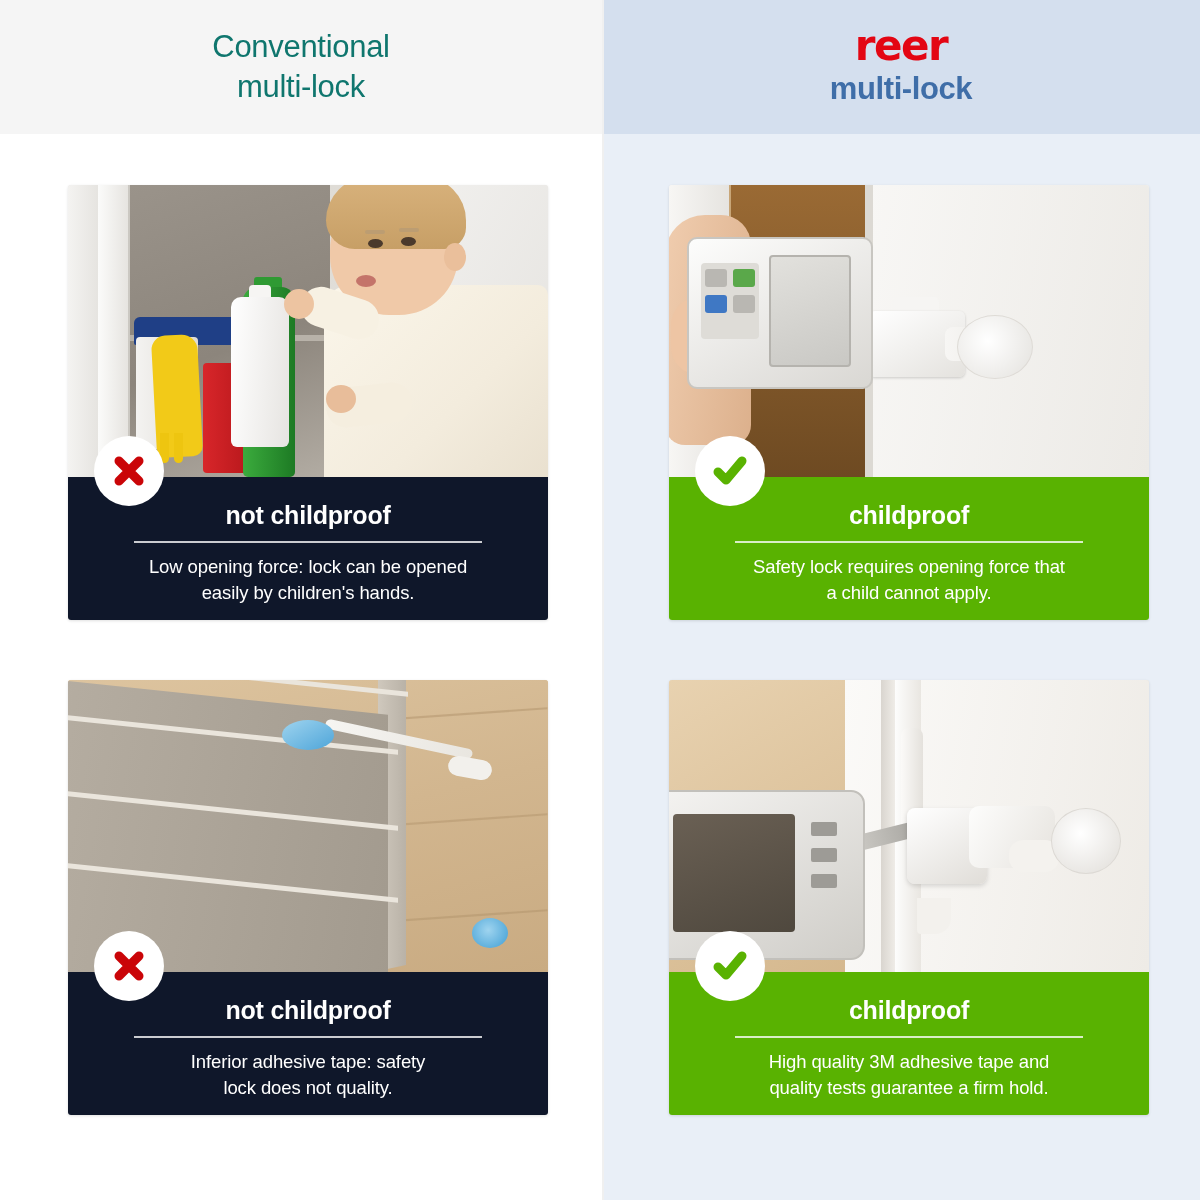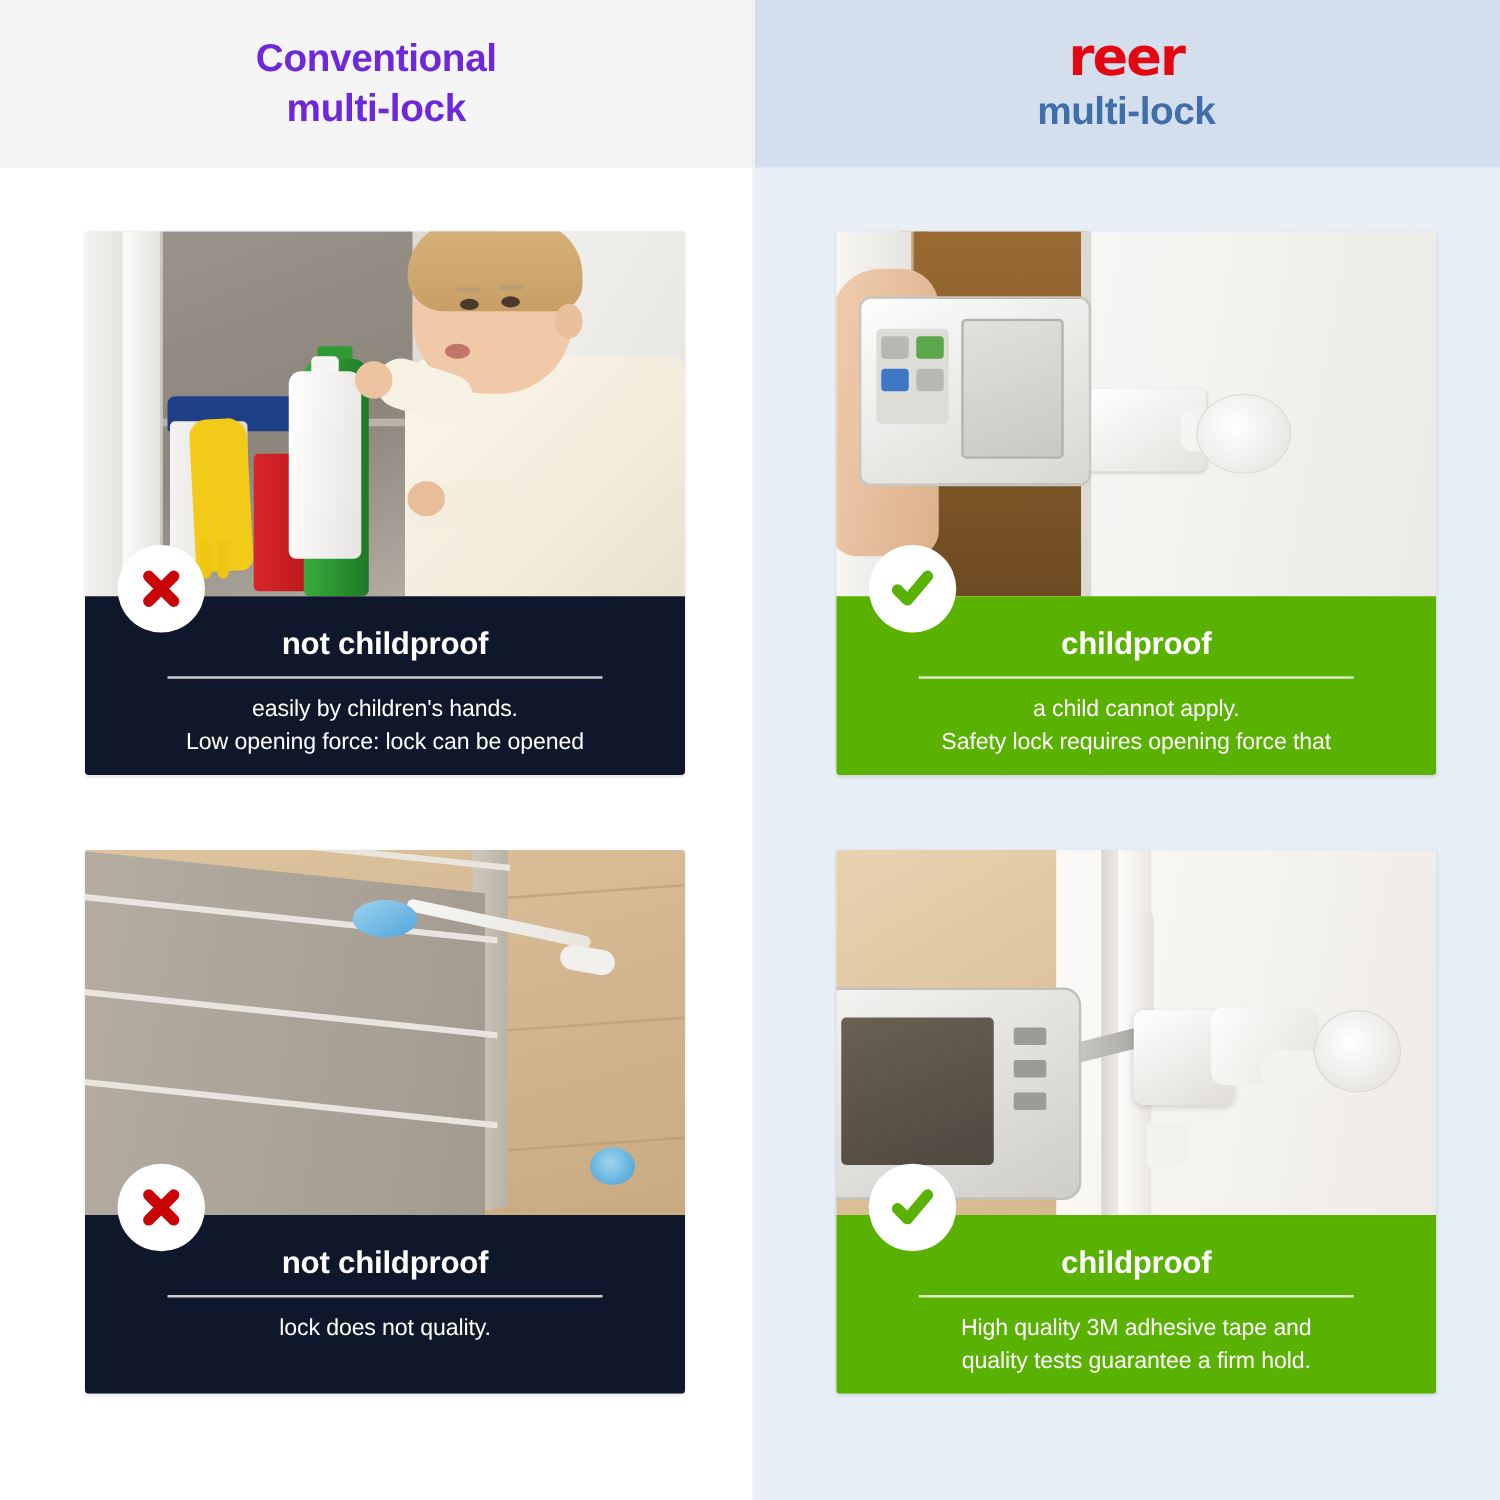--- a/index.html
+++ b/index.html
@@ -37,23 +37,23 @@
     flex-direction: column;
     align-items: center;
     justify-content: center;
     text-align: center;
   }
   .panel-left  .panel-header { background: #f5f5f5; }
   .panel-right .panel-header { background: #d4dfee; }
 
   .header-line {
     font-size: 31px;
-    font-weight: 700;
+    font-weight: 400;
     letter-spacing: -0.3px;
-    color: #6d28d9;
+    color: #0f766e;
     line-height: 1.28;
   }
   .brand-logo {
     font-size: 42px;
     font-weight: 700;
     color: #e30613;
     letter-spacing: -1.5px;
     line-height: 1.02;
     font-family: "DejaVu Sans", sans-serif;
   }
@@ -276,22 +276,22 @@
             <div class="ph p1-hand2"></div>
         </div>
         <div class="banner banner-red">
           <div class="badge">
             <svg width="44" height="44" viewBox="0 0 44 44" aria-hidden="true">
               <path d="M12 12 L32 32 M32 12 L12 32" stroke="#ca0508" stroke-width="9" stroke-linecap="round"></path>
             </svg>
           </div>
           <div class="banner-title">not childproof</div>
           <div class="banner-rule"></div>
+          <div class="banner-text">Low opening force: lock can be opened</div>
           <div class="banner-text">easily by children's hands.</div>
-          <div class="banner-text">Low opening force: lock can be opened</div>
         </div>
       </div>
 
       <div class="card card-bottom">
         <div class="photo p3">
           <div class="ph p3-floor"></div>
           <div class="ph p3-fl1"></div>
             <div class="ph p3-fl2"></div>
             <div class="ph p3-fl3"></div>
           <div class="ph p3-side"></div>
@@ -306,20 +306,21 @@
           <div class="ph p3-dot"></div>
         </div>
         <div class="banner banner-red">
           <div class="badge">
             <svg width="44" height="44" viewBox="0 0 44 44" aria-hidden="true">
               <path d="M12 12 L32 32 M32 12 L12 32" stroke="#ca0508" stroke-width="9" stroke-linecap="round"></path>
             </svg>
           </div>
           <div class="banner-title">not childproof</div>
           <div class="banner-rule"></div>
+          <div class="banner-text">Inferior adhesive tape: safety</div>
           <div class="banner-text">lock does not quality.</div>
         </div>
       </div>
 
     </div>
   </div>
 
   <div class="panel panel-right">
 
     <div class="panel-header">
@@ -352,22 +353,22 @@
           <div class="ph p2-screen"></div>
         </div>
         <div class="banner banner-green">
           <div class="badge">
             <svg width="46" height="46" viewBox="0 0 46 46" aria-hidden="true">
               <path d="M11 24 L19 32 L35 13" stroke="#59b201" stroke-width="9" fill="none" stroke-linecap="round" stroke-linejoin="round"></path>
             </svg>
           </div>
           <div class="banner-title">childproof</div>
           <div class="banner-rule"></div>
+          <div class="banner-text">Safety lock requires opening force that</div>
           <div class="banner-text">a child cannot apply.</div>
-          <div class="banner-text">Safety lock requires opening force that</div>
         </div>
       </div>
 
       <div class="card card-bottom">
         <div class="photo p4">
           <div class="ph p4-wood"></div>
             <div class="ph p4-door"></div>
           <div class="ph p4-gap"></div>
             <div class="ph p4-frame"></div>
           <div class="ph p4-hook"></div>

